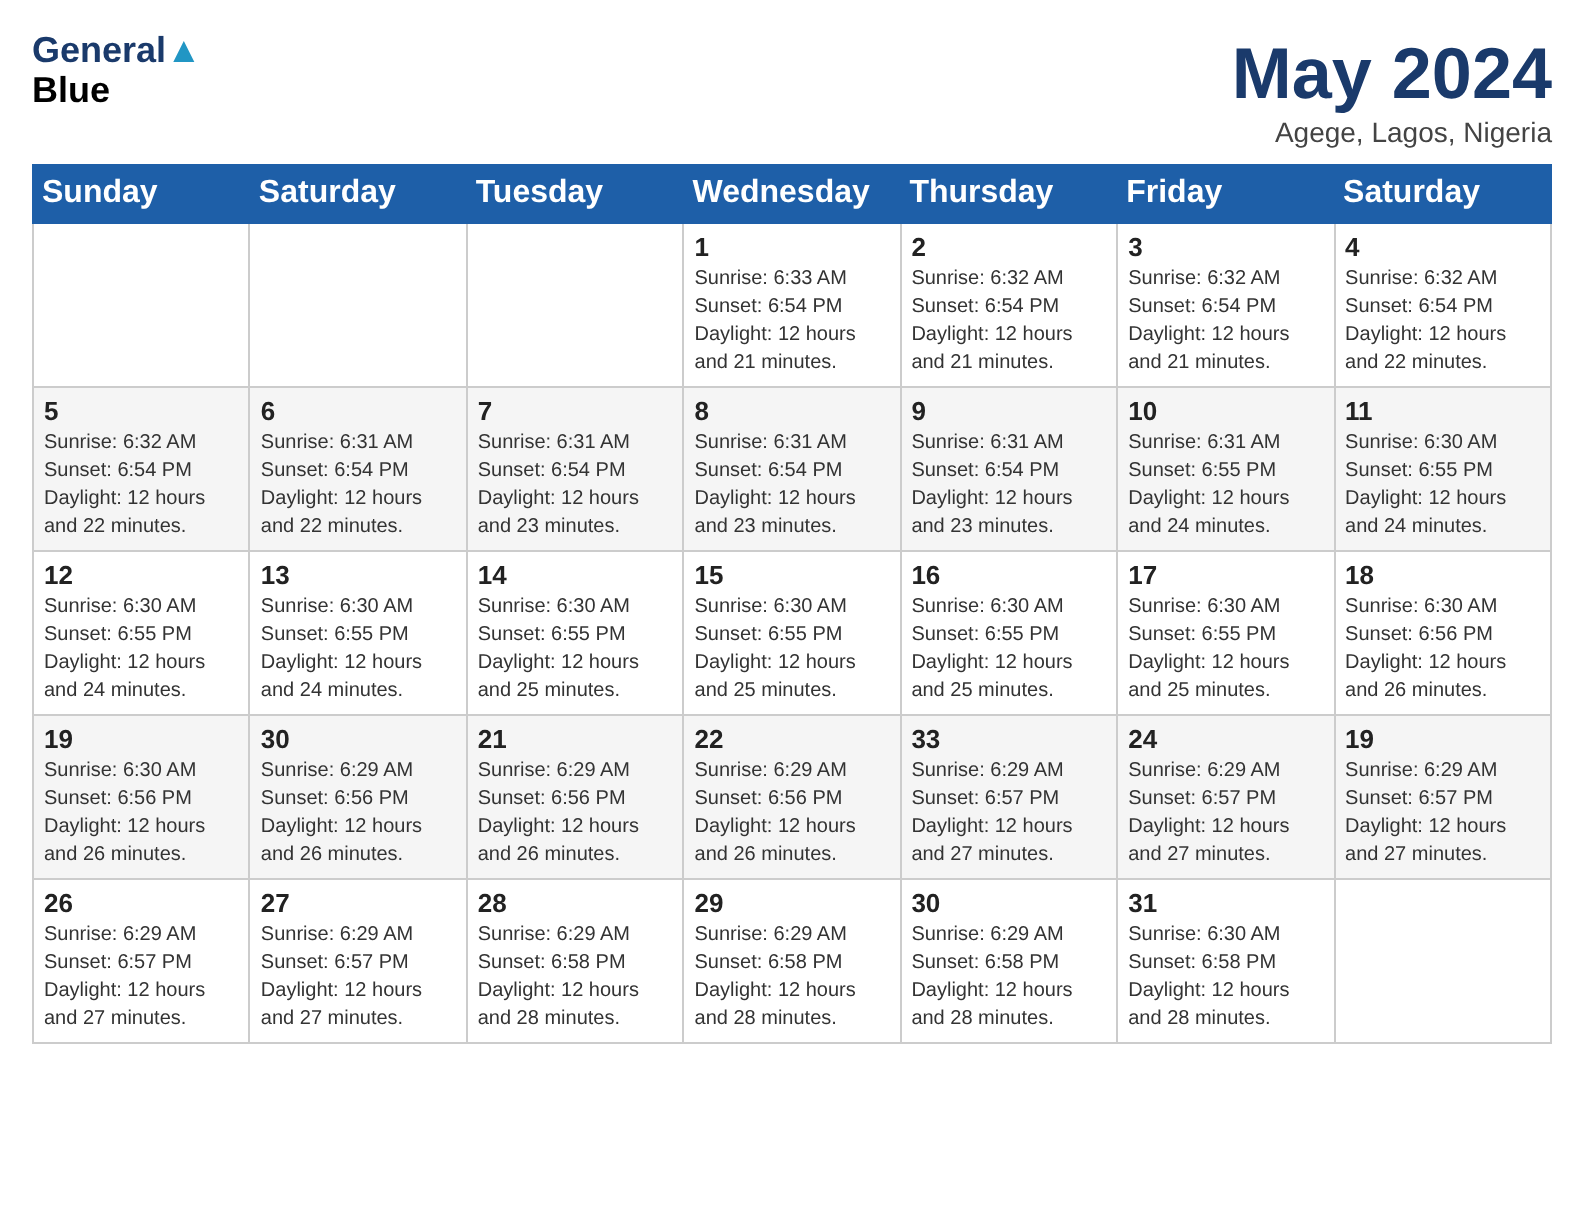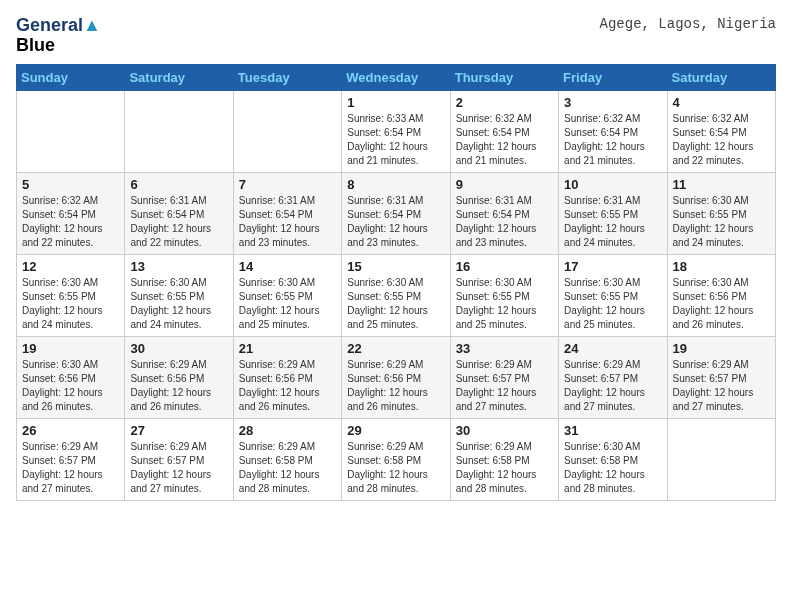--- a/index.html
+++ b/index.html
@@ -34,33 +34,32 @@
       text-align: right;
     }
     .month-title {
       font-size: 36px;
       font-weight: bold;
       color: #1a3a6b;
     }
     .location {
       font-size: 14px;
       color: #444;
-      font-family: Liberation Mono, monospace;
     }
     .calendar {
       width: 100%;
       border-collapse: collapse;
       font-size: 10.5px;
     }
     .calendar th {
       background: #1e5fa8;
-      color: #7dd3fc;
+      color: #ffffff;
       padding: 5px 4px;
       text-align: left;
-      font-size: 13px;
+      font-size: 16px;
       font-weight: bold;
       border: 1px solid #1e5fa8;
     }
     .calendar td {
       border: 1px solid #ccc;
       vertical-align: top;
       padding: 4px 5px;
       width: 108px;
       min-height: 80px;
       background: #fff;
@@ -89,20 +88,21 @@
 
 <div class="header">
   <div class="logo">
     <div>
       <div class="logo-text">
         General<span>▲</span><br><span style="color:#000000;">Blue</span>
       </div>
     </div>
   </div>
   <div class="title-block">
+    <div class="month-title">May 2024</div>
     <div class="location">Agege, Lagos, Nigeria</div>
   </div>
 </div>
 
 <table class="calendar">
   <thead>
     <tr>
         <th>Sunday</th>
         <th>Saturday</th>
         <th>Tuesday</th>

